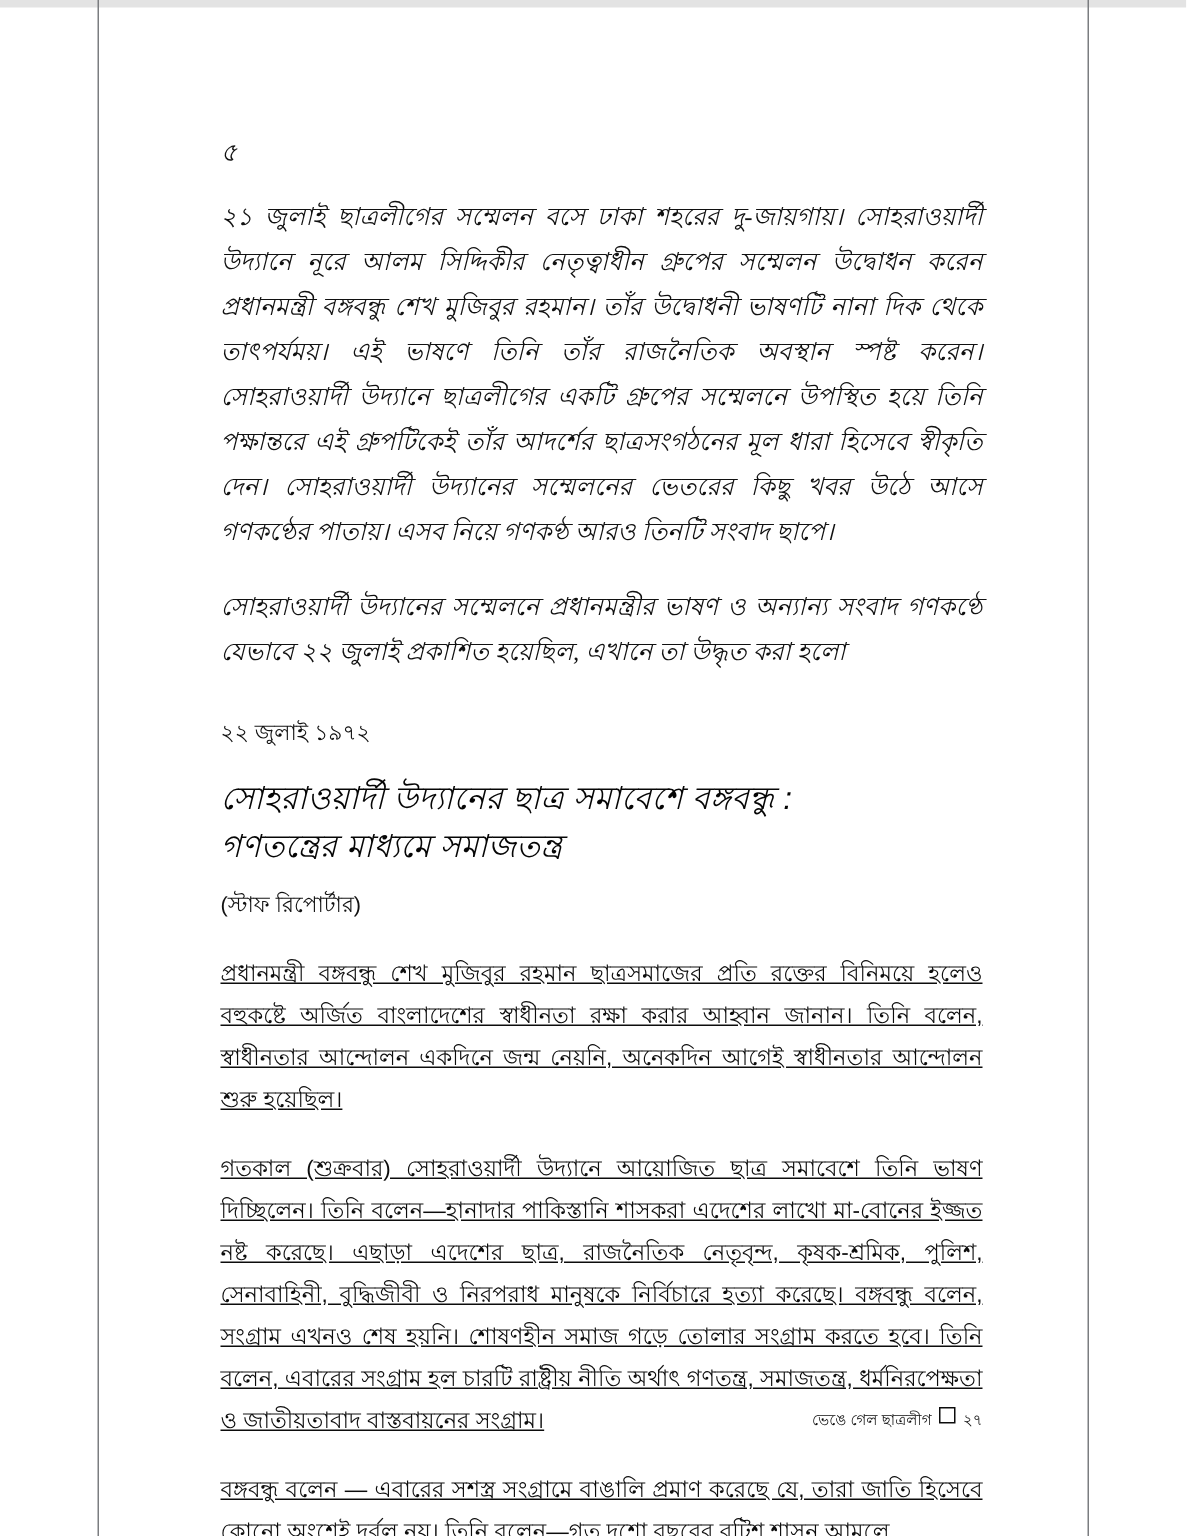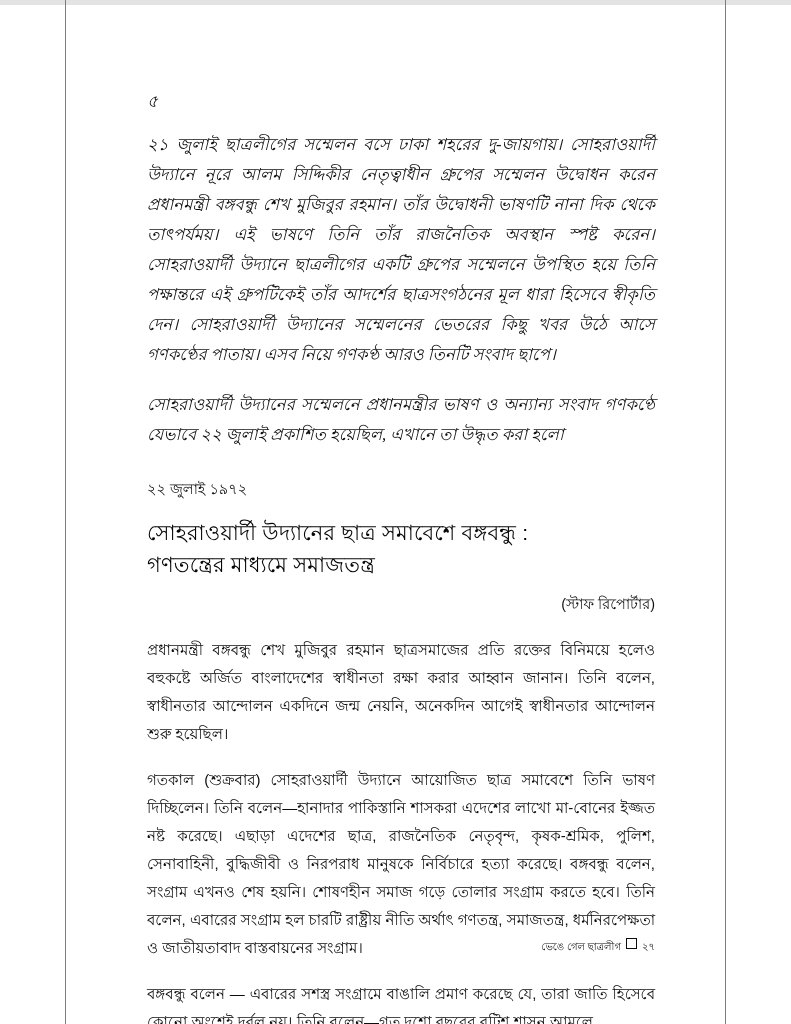--- a/index.html
+++ b/index.html
@@ -84,39 +84,39 @@
 
   .headline {
     font-family: "Liberation Sans", "DejaVu Sans", sans-serif;
     font-size: 21px;
     font-weight: 400;
     color: #050505;
     line-height: 32px;
     margin: 0 0 14px 0;
     letter-spacing: 0.2px;
   }
-  .headline-line { display: block; }
+  .headline-line { display: block; font-style: italic; }
 
   .byline {
     font-family: "Liberation Sans", "DejaVu Sans", sans-serif;
     font-size: 14.5px;
     color: #111111;
     margin: 0 0 22px 0;
     line-height: 1.3;
-    text-align: right;
   }
 
   .body-para {
     font-family: "Liberation Sans", "DejaVu Sans", sans-serif;
     font-size: 15px;
     line-height: 28px;
     color: #0c0c0c;
     text-align: justify;
     text-justify: inter-word;
     margin: 0 0 18px 0;
+    text-decoration: underline;
   }
   .body-para:last-child { margin-bottom: 0; }
 
   .footer {
     position: absolute;
     left: 147px;
     top: 938px;
     width: 508px;
     text-align: right;
     font-family: "Liberation Sans", "DejaVu Sans", sans-serif;

